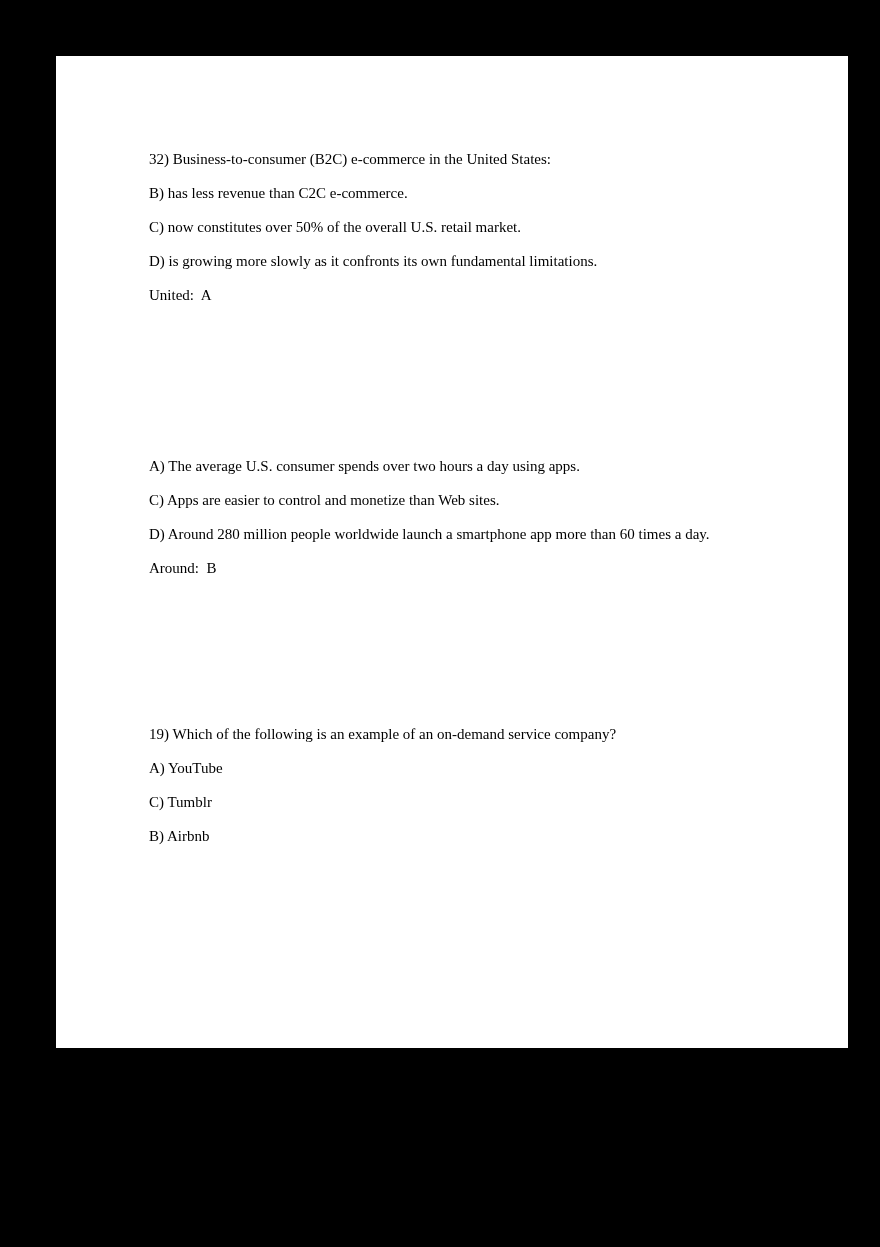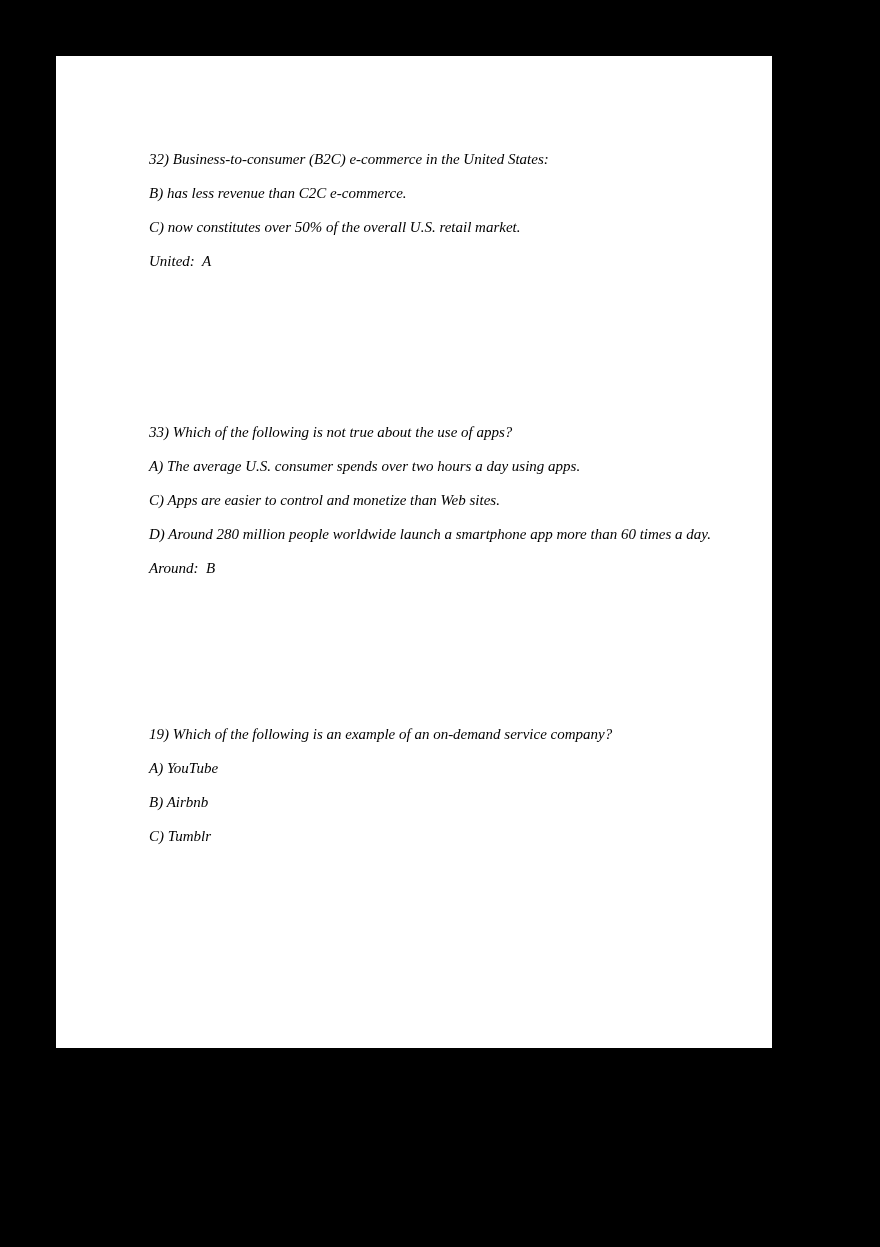--- a/index.html
+++ b/index.html
@@ -17,24 +17,23 @@
     height: 1247px;
     background: var(--canvas);
     position: relative;
     overflow: hidden;
     font-family: "Liberation Serif", "DejaVu Serif", serif;
   }
   .paper {
     position: absolute;
     left: 56px;
     top: 56px;
-    width: 716px;
+    width: 792px;
     height: 992px;
     background: var(--paper);
-    font-style: italic;
   }
   .content {
     position: absolute;
     left: 93px;
     top: 86px;
     right: 55px;
     color: var(--ink);
     font-size: 15px;
   }
   .question-block p {
@@ -48,32 +47,32 @@
 </head>
 <body>
 
 <div class="paper">
   <div class="content">
 
     <div class="question-block gap-large">
       <p>32) Business-to-consumer (B2C) e-commerce in the United States:</p>
       <p>B) has less revenue than C2C e-commerce.</p>
       <p>C) now constitutes over 50% of the overall U.S. retail market.</p>
+      <p>D) is growing more slowly as it confronts its own fundamental limitations.</p>
       <p>United:  A</p>
     </div>
 
     <div class="question-block gap-medium">
-      <p>33) Which of the following is not true about the use of apps?</p>
       <p>A) The average U.S. consumer spends over two hours a day using apps.</p>
       <p>C) Apps are easier to control and monetize than Web sites.</p>
       <p>D) Around 280 million people worldwide launch a smartphone app more than 60 times a day.</p>
       <p>Around:  B</p>
     </div>
 
     <div class="question-block">
       <p>19) Which of the following is an example of an on-demand service company?</p>
       <p>A) YouTube</p>
+      <p>C) Tumblr</p>
       <p>B) Airbnb</p>
-      <p>C) Tumblr</p>
     </div>
 
   </div>
 </div>
 
 </body></html>

